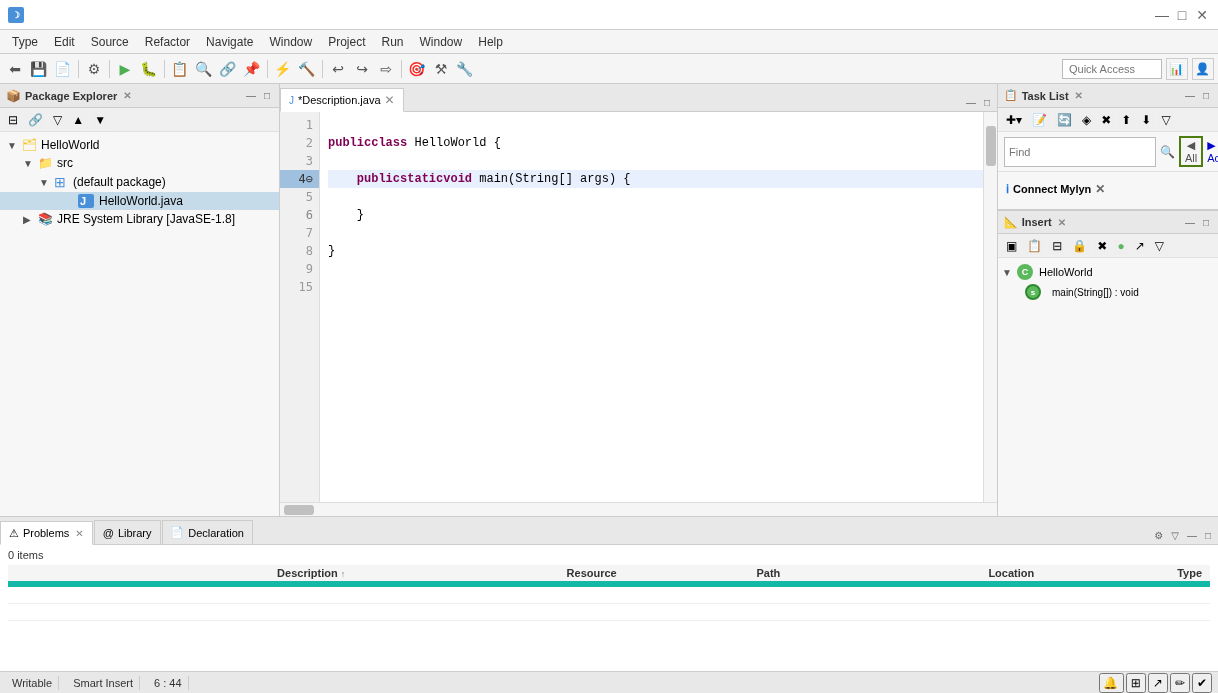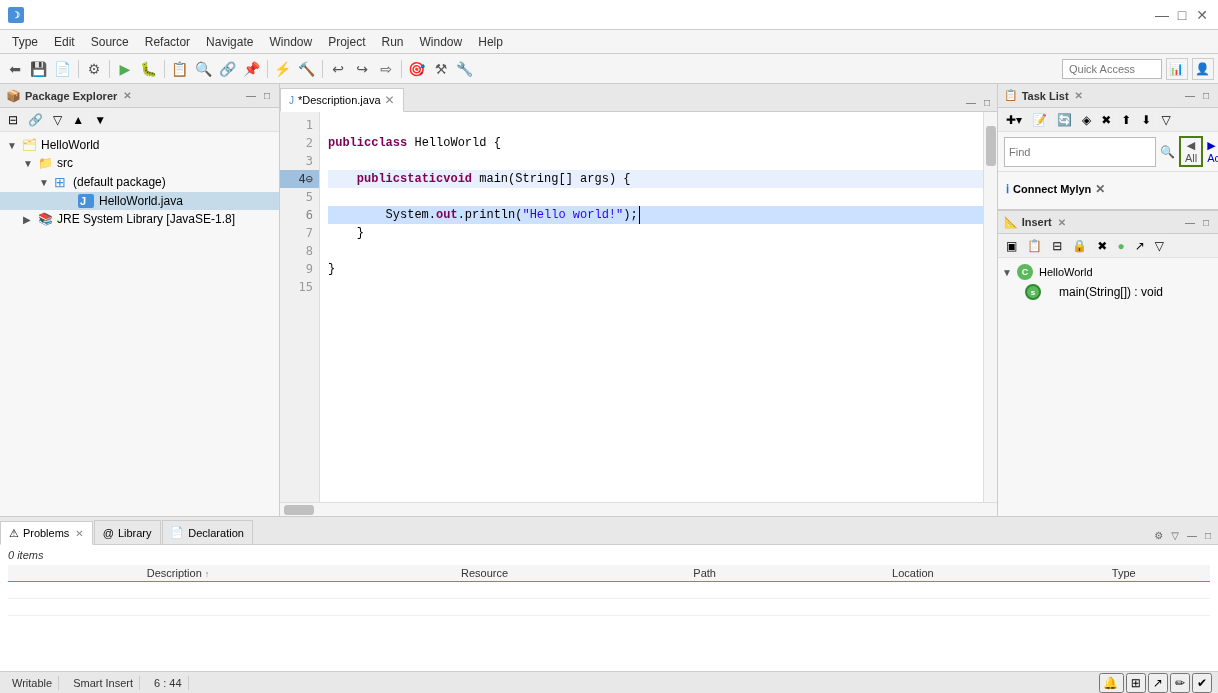--- a/index.html
+++ b/index.html
@@ -81,23 +81,23 @@
     .outline-label { font-size: 11px; }
     
     
     .bottom-area { height: 155px; border-top: 1px solid #ccc; background: white; display: flex; flex-direction: column; }
     .bottom-tab-bar { background: #e8e8e8; border-bottom: 1px solid #ccc; display: flex; align-items: flex-end; padding-top: 2px; height: 28px; }
     .bottom-tab { display: flex; align-items: center; gap: 4px; padding: 3px 8px; background: white; border: 1px solid #ccc; border-bottom: none; margin-right: 1px; cursor: pointer; font-size: 11px; height: 24px; }
     .bottom-tab.active { background: white; border-bottom: 1px solid white; margin-bottom: -1px; }
     .bottom-tab-inactive { display: flex; align-items: center; gap: 4px; padding: 3px 8px; background: #e8e8e8; border: 1px solid #ccc; border-bottom: none; margin-right: 1px; cursor: pointer; font-size: 11px; height: 24px; }
     .bottom-tab-controls { margin-left: auto; display: flex; gap: 2px; padding-right: 4px; padding-bottom: 2px; }
     .bottom-content { flex: 1; overflow: auto; padding: 4px 8px; }
-    .bottom-items-count { font-size: 11px; color: #333; margin-bottom: 4px; font-style: italic; }
+    .bottom-items-count { font-size: 11px; color: #333; margin-bottom: 4px; }
     .problems-table { width: 100%; border-collapse: collapse; font-size: 11px; }
-    .problems-table th { border-bottom: 1px solid #14b8a6; padding: 2px 8px; text-align: center; font-weight: normal; color: #333; background: #f5f5f5; cursor: pointer; white-space: nowrap; }
+    .problems-table th { border-bottom: 6px solid #14b8a6; padding: 2px 8px; text-align: right; font-weight: bold; color: #333; background: #f5f5f5; cursor: pointer; white-space: nowrap; }
     .problems-table td { border-bottom: 1px solid #eee; padding: 2px 8px; }
     .sort-icon { font-size: 9px; color: #888; }
     
     
     .status-bar { background: #e8e8e8; border-top: 1px solid #ccc; display: flex; align-items: center; padding: 1px 6px; height: 22px; font-size: 11px; color: #333; gap: 8px; }
     .status-item { padding: 1px 6px; border-right: 1px solid #ccc; }
     .status-item:last-child { border-right: none; }
     .status-right { margin-left: auto; display: flex; align-items: center; gap: 2px; }
     .status-icon-btn { font-size: 12px; cursor: pointer; padding: 1px 3px; }
     
@@ -266,21 +266,20 @@
             <span class="line-num">8</span>
             <span class="line-num">9</span>
             <span class="line-num">15</span>
           </div>
           <div class="code-content">
             <div class="code-line">&nbsp;</div>
             <div class="code-line"><span class="kw">public</span> <span class="kw">class</span> HelloWorld {</div>
             <div class="code-line">&nbsp;</div>
             <div class="code-line active-line">&nbsp;&nbsp;&nbsp;&nbsp;<span class="kw">public</span> <span class="kw">static</span> <span class="kw">void</span> main(String[] args) {</div>
             <div class="code-line">&nbsp;</div>
-            <div class="code-line" style="background:#cce0ff;">&nbsp;&nbsp;&nbsp;&nbsp;&nbsp;&nbsp;&nbsp;&nbsp;System.<span style="color:#7f0055; font-weight:bold;">out</span>.println(<span class="str">"Hello world!"</span>);<span style="border-left: 1px solid #000; margin-left:1px;">&nbsp;</span></div>
             <div class="code-line">&nbsp;&nbsp;&nbsp;&nbsp;}</div>
             <div class="code-line">&nbsp;</div>
             <div class="code-line">}</div>
             <div class="code-line">&nbsp;</div>
           </div>
           <div class="vertical-scrollbar">
             <div class="scroll-thumb"></div>
           </div>
         </div>
 
@@ -354,21 +353,21 @@
 
             <div class="outline-item">
               <span style="width:12px; font-size:10px; color:#555;">▼</span>
               <span style="width:16px; height:16px; background:#5cb85c; border-radius:50%; display:inline-flex; align-items:center; justify-content:center; font-size:9px; color:white; font-weight:bold; flex-shrink:0;">C</span>
               <span class="outline-label" style="font-size:11px; margin-left:3px;">HelloWorld</span>
             </div>
 
             <div class="outline-item">
               <span style="width:20px;"></span>
               <span style="width:16px; height:16px; background:#5cb85c; border-radius:50%; display:inline-flex; align-items:center; justify-content:center; font-size:8px; color:white; font-weight:bold; flex-shrink:0; border: 2px solid #2d8a2d;">s</span>
-              <span class="outline-label" style="font-size:12px; margin-left:15px;">main(String[]) : void</span>
+              <span class="outline-label" style="font-size:10px; margin-left:8px;">main(String[]) : void</span>
             </div>
           </div>
         </div>
 
       </div>
     </div>
 
     <div class="bottom-area">
       <div class="bottom-tab-bar">
         <div class="bottom-tab active">

